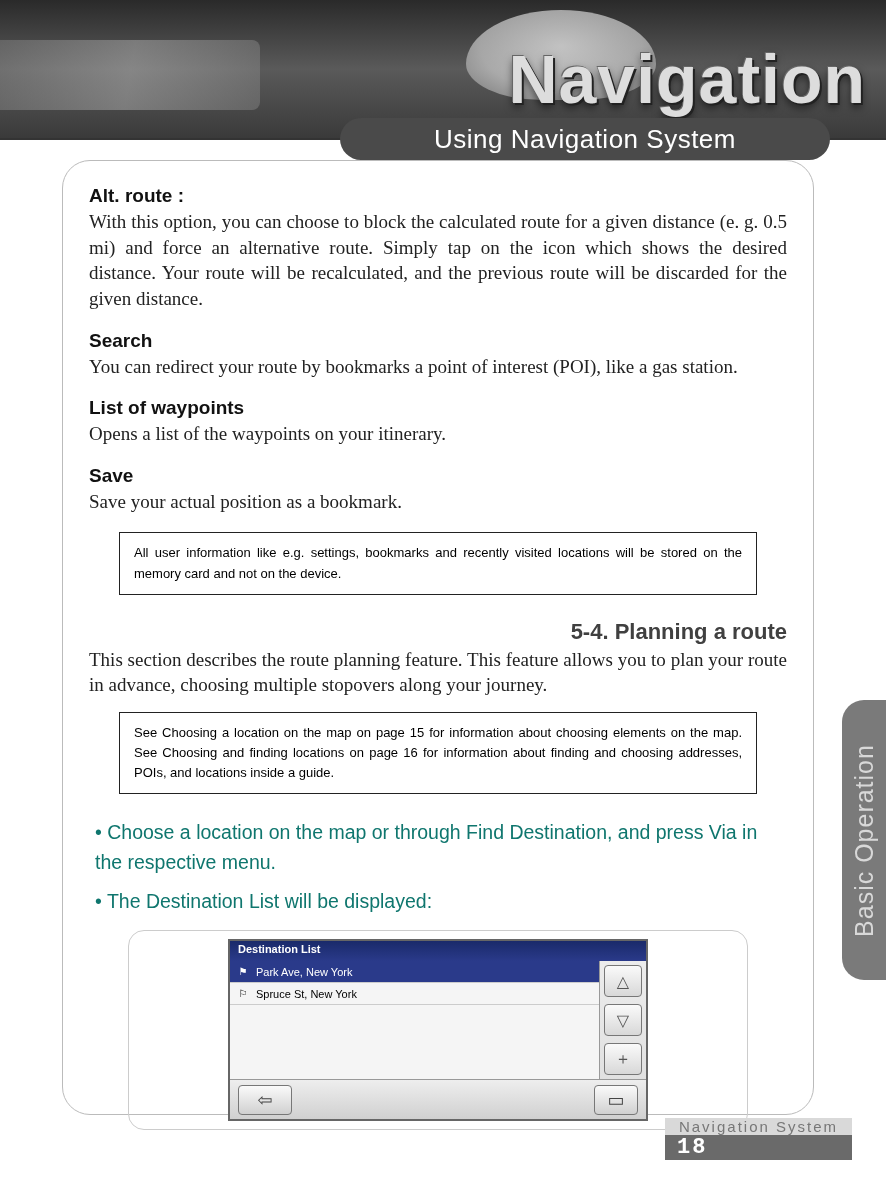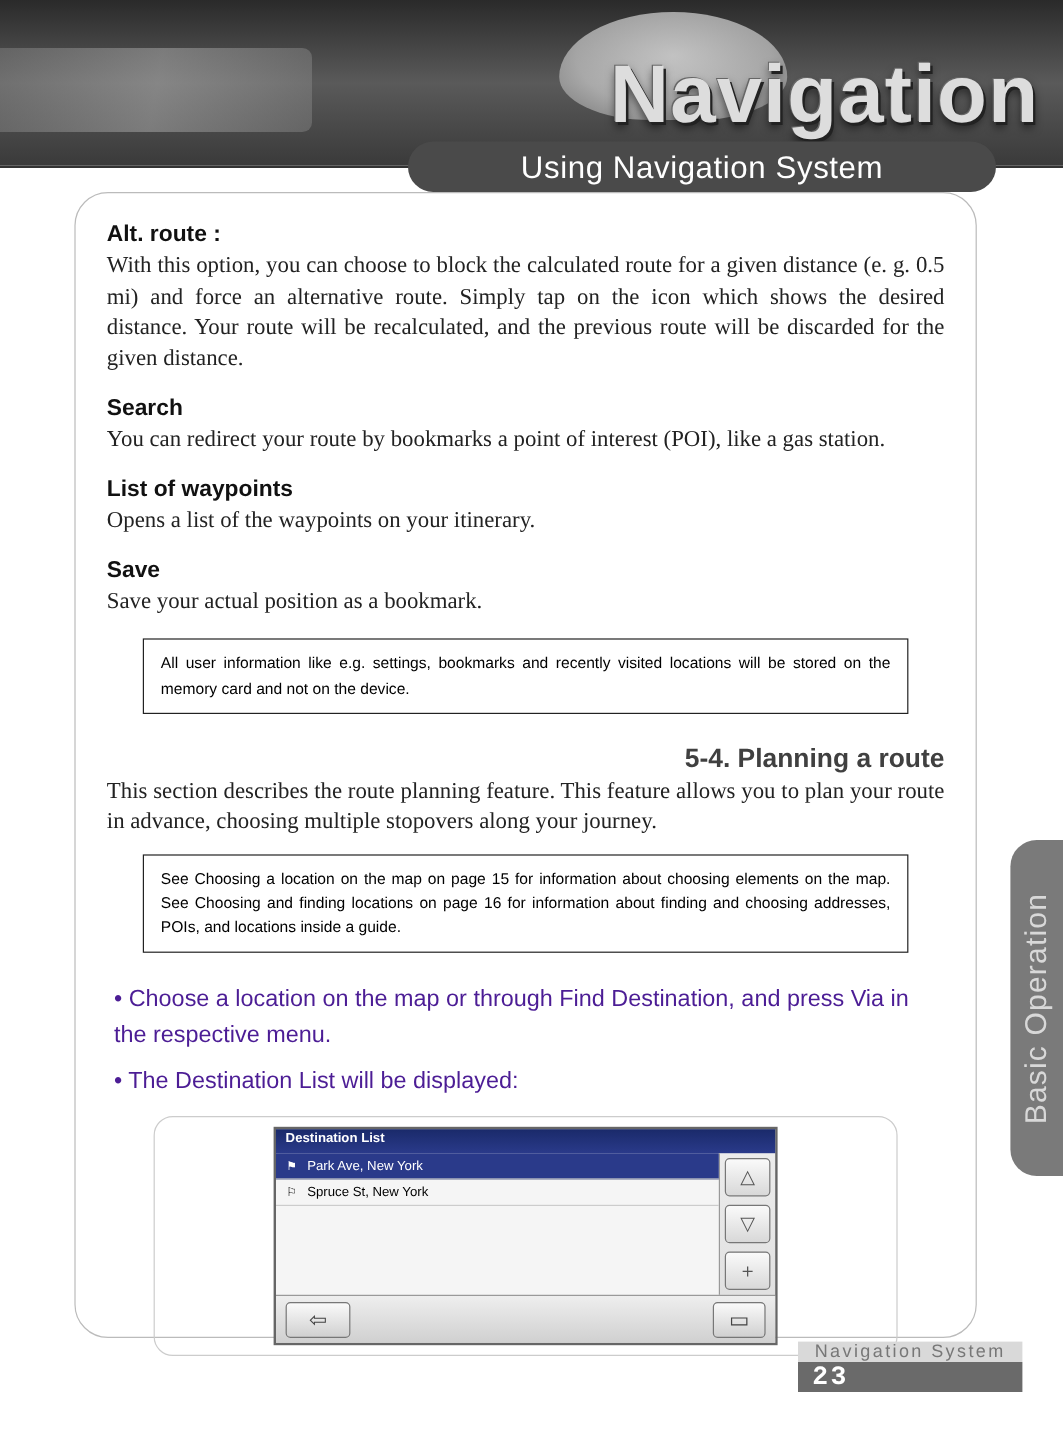--- a/index.html
+++ b/index.html
@@ -120,21 +120,21 @@
     font-weight: bold;
     font-size: 22px;
     color: #404040;
     margin-top: 20px;
     margin-bottom: 2px;
     text-align: right;
   }
   .bullet-line {
     font-family: "Arial Narrow", Arial, sans-serif;
     font-size: 19.5px;
-    color: #4c1d95;
+    color: #0f766e;
     margin: 8px 0 10px 6px;
     line-height: 1.5;
   }
   .screenshot-frame {
     margin: 14px auto 0 auto;
     width: 620px;
     height: 200px;
     border: 1px solid #ccc;
     border-radius: 16px;
     padding: 8px;
@@ -334,14 +334,14 @@
           <span>▭</span>
         </div>
       </div>
     </div>
   </div>
 
 </div>
 
 <div class="page-footer">
   <div class="footer-label">Navigation System</div>
-  <div class="footer-number">23</div>
+  <div class="footer-number">18</div>
 </div>
 
 </body></html>

